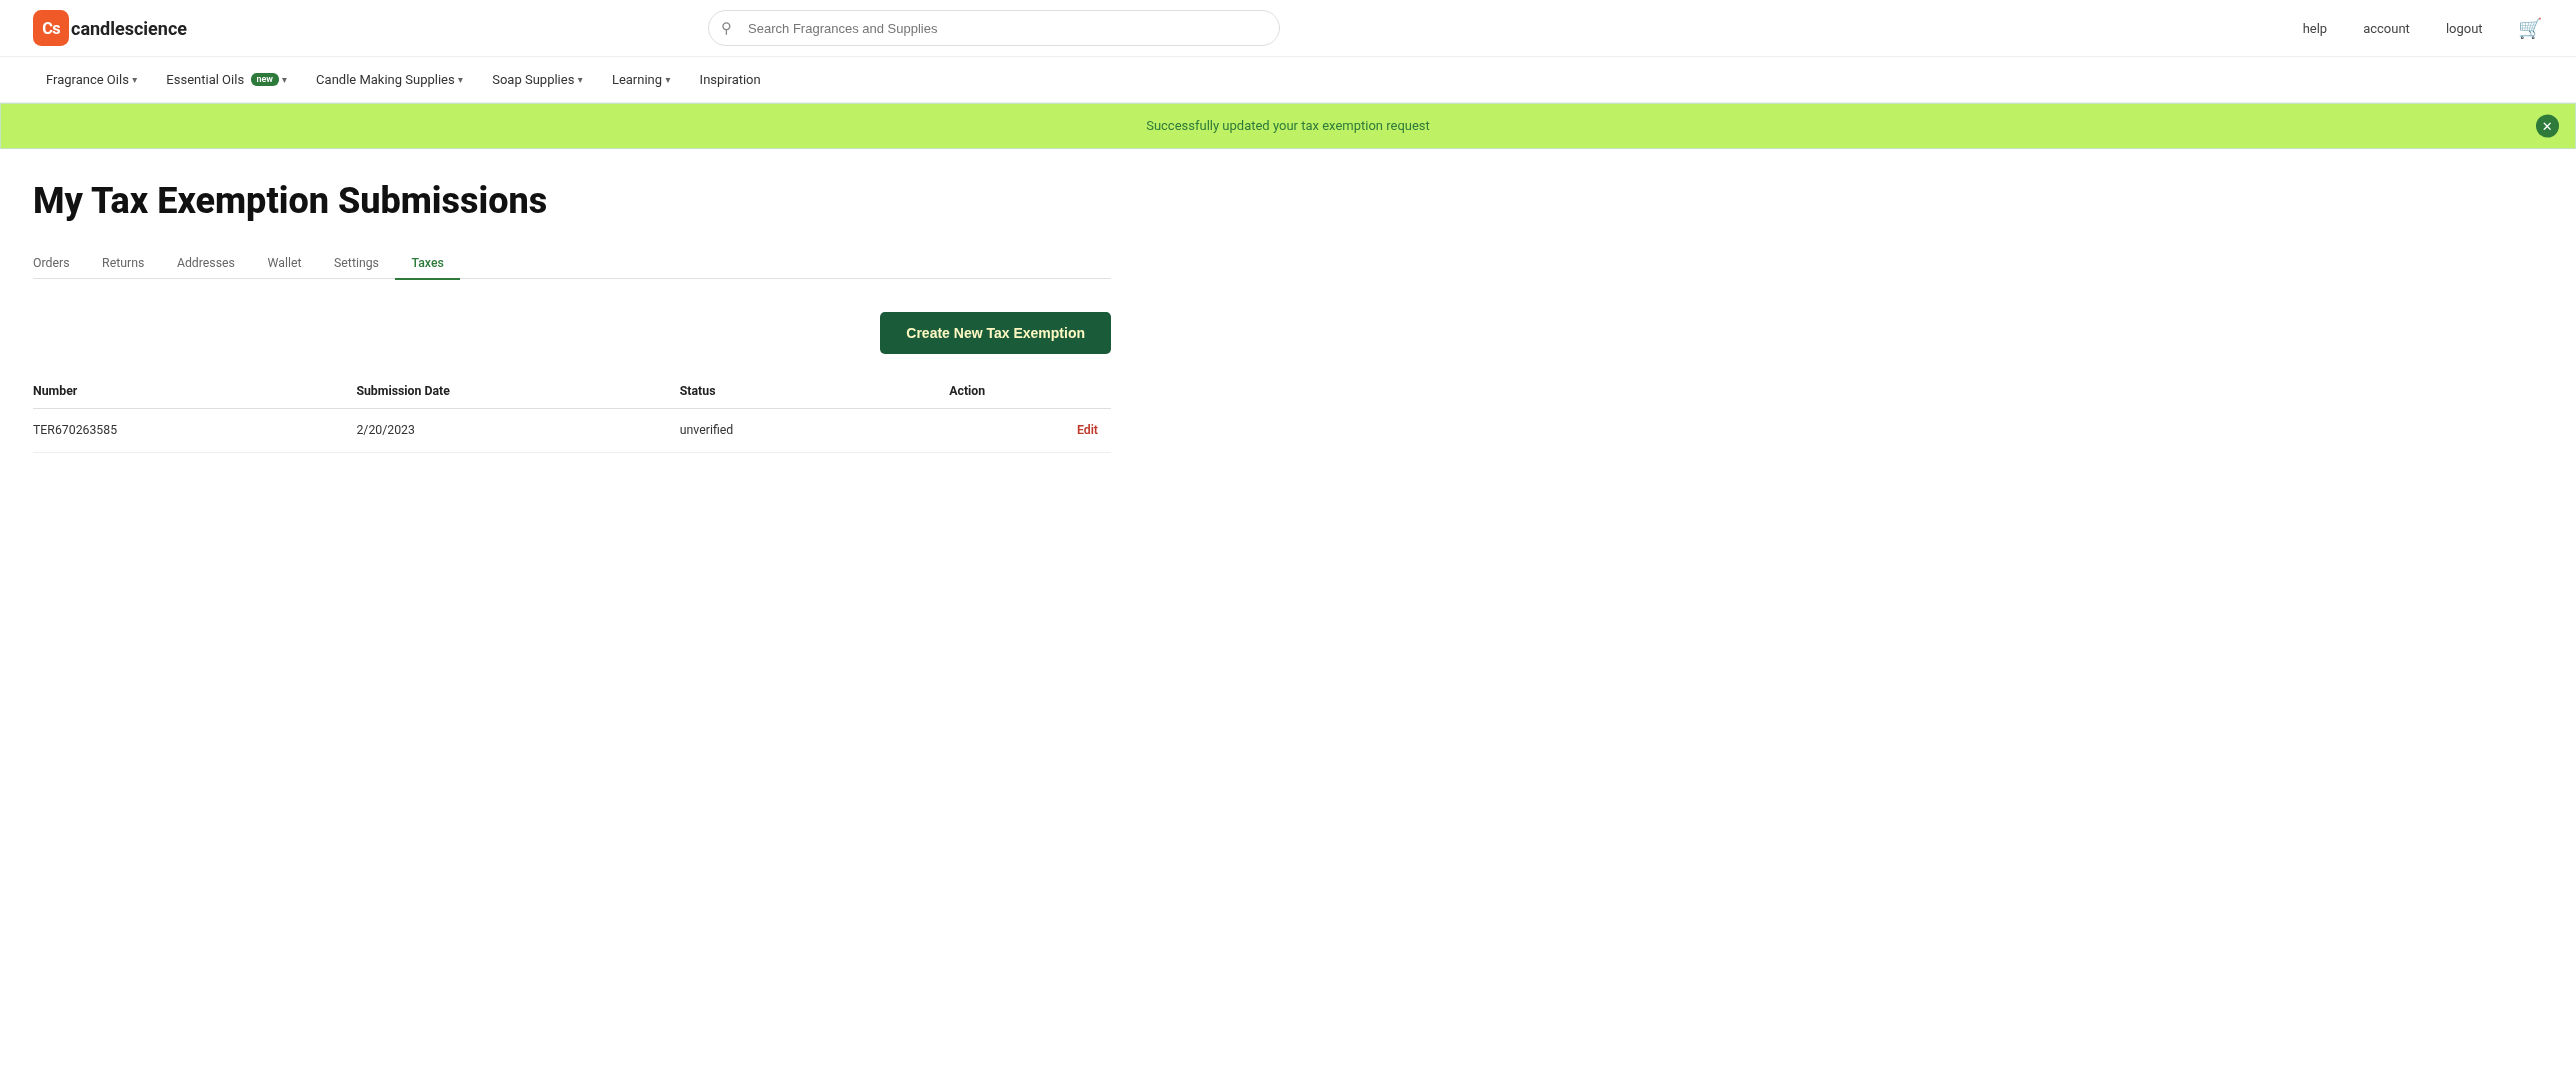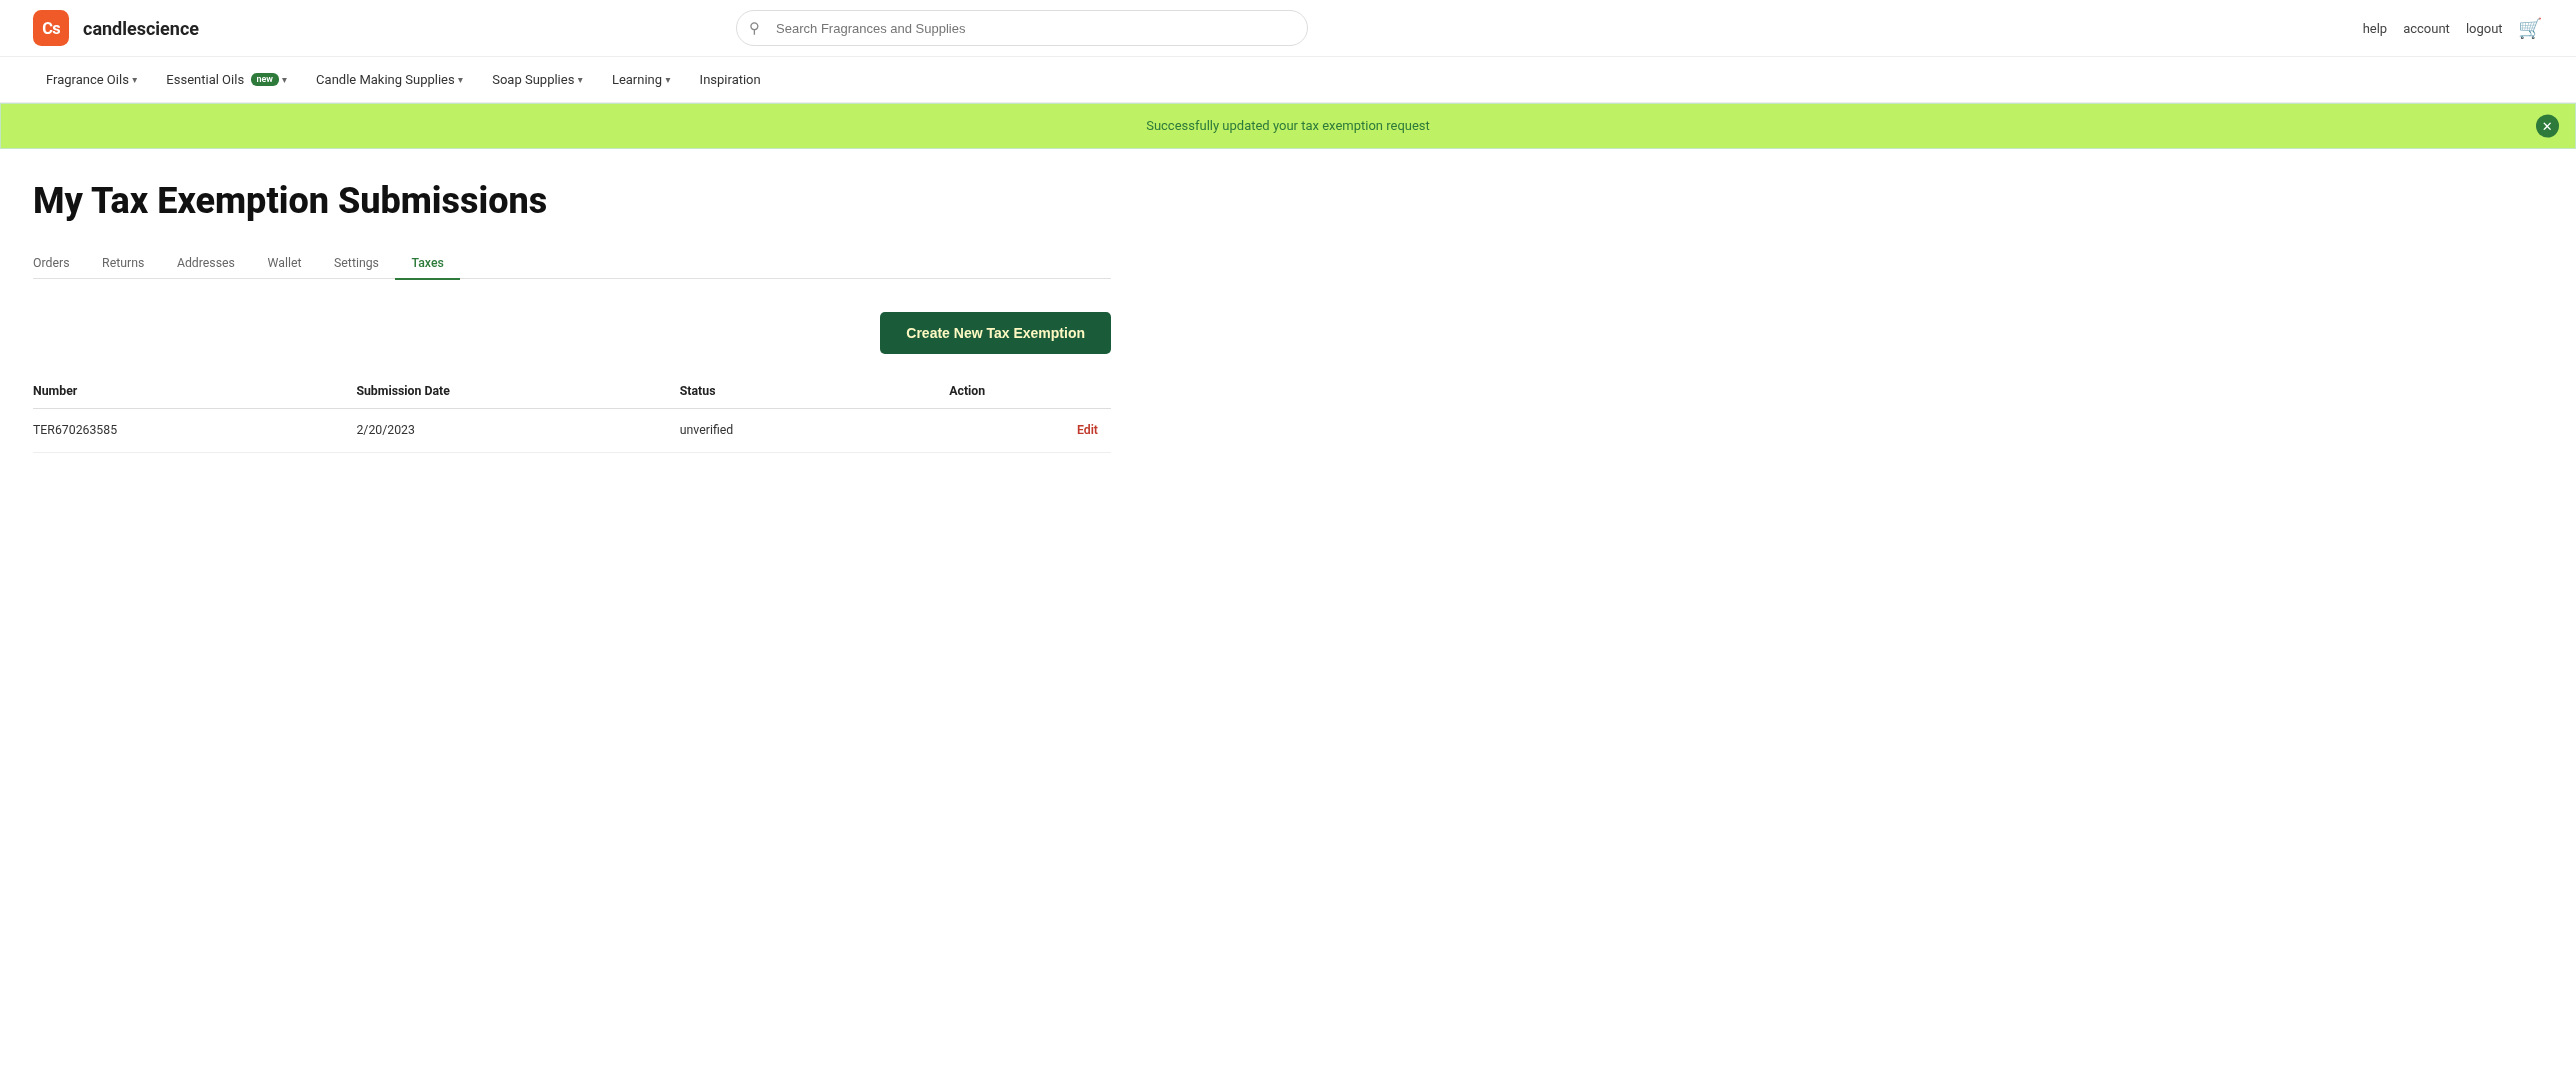--- a/index.html
+++ b/index.html
@@ -9,21 +9,21 @@
     .topbar {
       display: flex;
       align-items: center;
       padding: 9.8px 33px;
       border-bottom: 0.8px solid #eee;
       gap: 19.6px;
     }
     .logo-wrap {
       display: flex;
       align-items: center;
-      gap: 14px;
+      gap: 2px;
       text-decoration: none;
       color: #222;
     }
     .logo-icon {
       width: 36px;
       height: 36px;
       background: #f05a28;
       border-radius: 8.2px;
       display: flex;
       align-items: center;
@@ -61,21 +61,21 @@
       border: 1.2px solid #ddd;
       border-radius: 24.5px;
       font-size: 13px;
       color: #888;
       outline: none;
       background: #fff;
     }
     .top-nav-links {
       display: flex;
       align-items: center;
-      gap: 16px;
+      gap: 36px;
       margin-left: auto;
     }
     .top-nav-links a {
       text-decoration: none;
       color: #444;
       font-size: 13px;
     }
     .cart-icon {
       font-size: 19.6px;
       color: #444;

